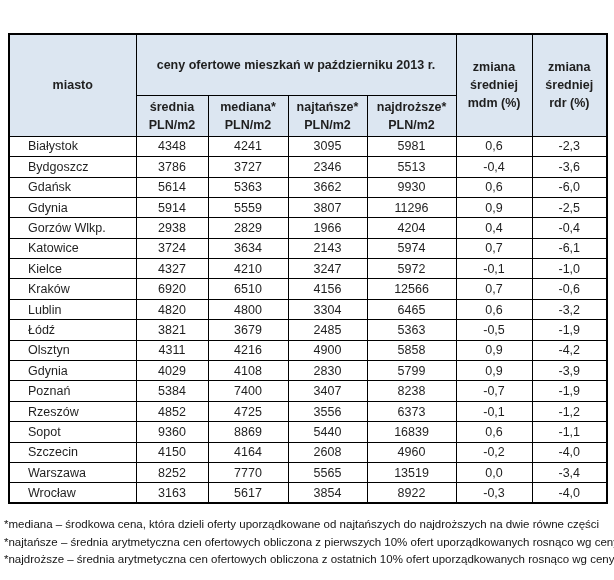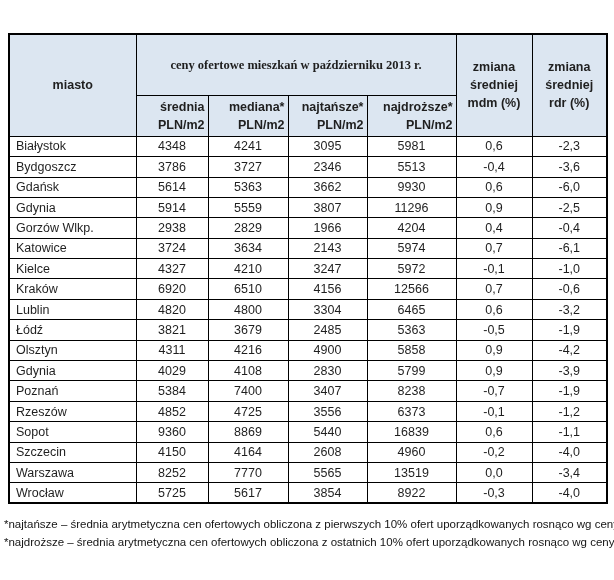--- a/index.html
+++ b/index.html
@@ -37,31 +37,31 @@
   }
   table.prices th {
     background: var(--header-bg);
     font-weight: bold;
     font-size: 12.5px;
     text-align: center;
     vertical-align: middle;
     padding: 2px 3px;
     line-height: 1.45;
   }
-  th.group-header { height: 61px; font-family: Liberation Serif, serif; }
-  tr.sub-row th { height: 28px; text-align: right; }
+  th.group-header { height: 61px; }
+  tr.sub-row th { height: 28px; }
   th.change-header { line-height: 1.5; margin-top: 36px; }
   tbody td {
     height: 20.4px;
     font-size: 12.5px;
     padding: 0 4px;
     background: #ffffff;
     vertical-align: middle;
   }
-  td.city-cell { text-align: left; padding-left: 6px; color: #141414; }
+  td.city-cell { text-align: left; padding-left: 18px; color: #141414; }
   td.value-cell { text-align: center; color: #2b2b2b; }
   .footnotes {
     position: absolute;
     left: 4px;
     top: 518px;
     width: 608px;
     font-size: 11.5px;
     color: #151515;
   }
   .footnotes p {
@@ -260,28 +260,29 @@
           <td class="city-cell">Warszawa</td>
           <td class="value-cell">8252</td>
           <td class="value-cell">7770</td>
           <td class="value-cell">5565</td>
           <td class="value-cell">13519</td>
           <td class="value-cell">0,0</td>
           <td class="value-cell">-3,4</td>
         </tr>
         <tr>
           <td class="city-cell">Wrocław</td>
-          <td class="value-cell">5725</td>
+          <td class="value-cell">3163</td>
           <td class="value-cell">5617</td>
           <td class="value-cell">3854</td>
           <td class="value-cell">8922</td>
           <td class="value-cell">-0,3</td>
           <td class="value-cell">-4,0</td>
         </tr>
       </tbody>
   </table>
 
   <div class="footnotes">
+    <p>*mediana – środkowa cena, która dzieli oferty uporządkowane od najtańszych do najdroższych na dwie równe części</p>
     <p>*najtańsze – średnia arytmetyczna cen ofertowych obliczona z pierwszych 10% ofert uporządkowanych rosnąco wg ceny za m2</p>
     <p>*najdroższe – średnia arytmetyczna cen ofertowych obliczona z ostatnich 10% ofert uporządkowanych rosnąco wg ceny za m2</p>
   </div>
 
 </div>
 
 </body></html>

